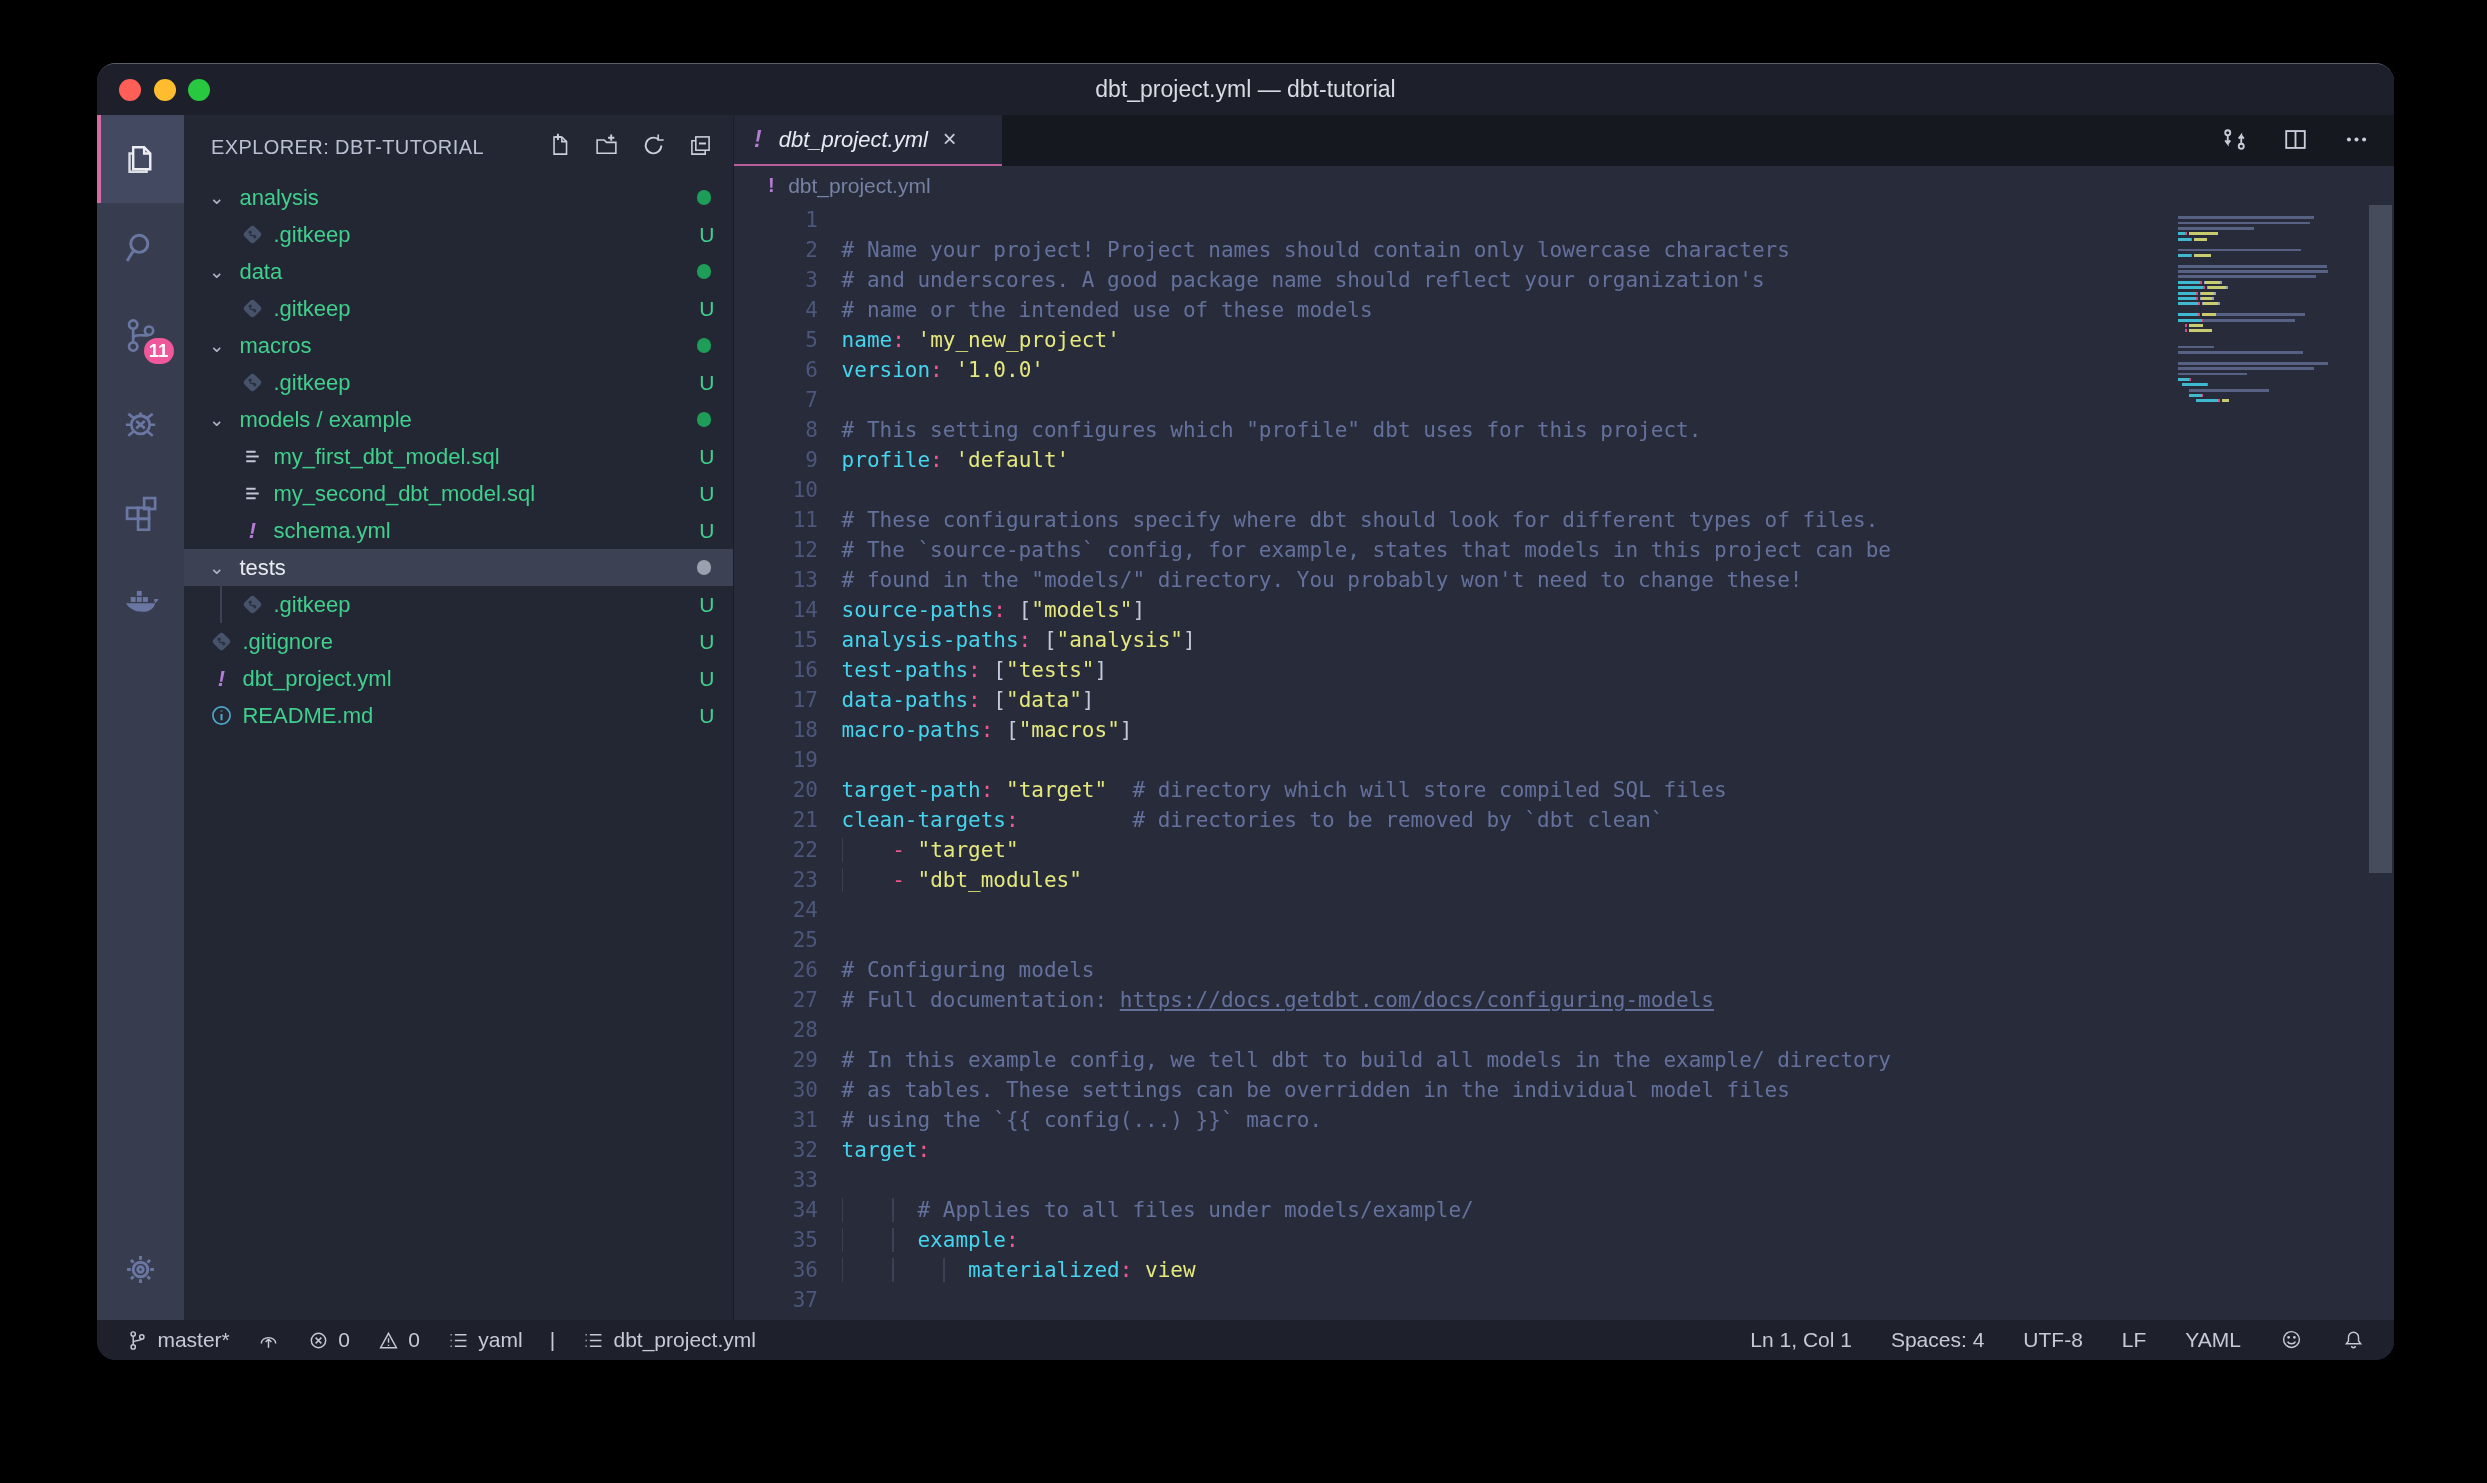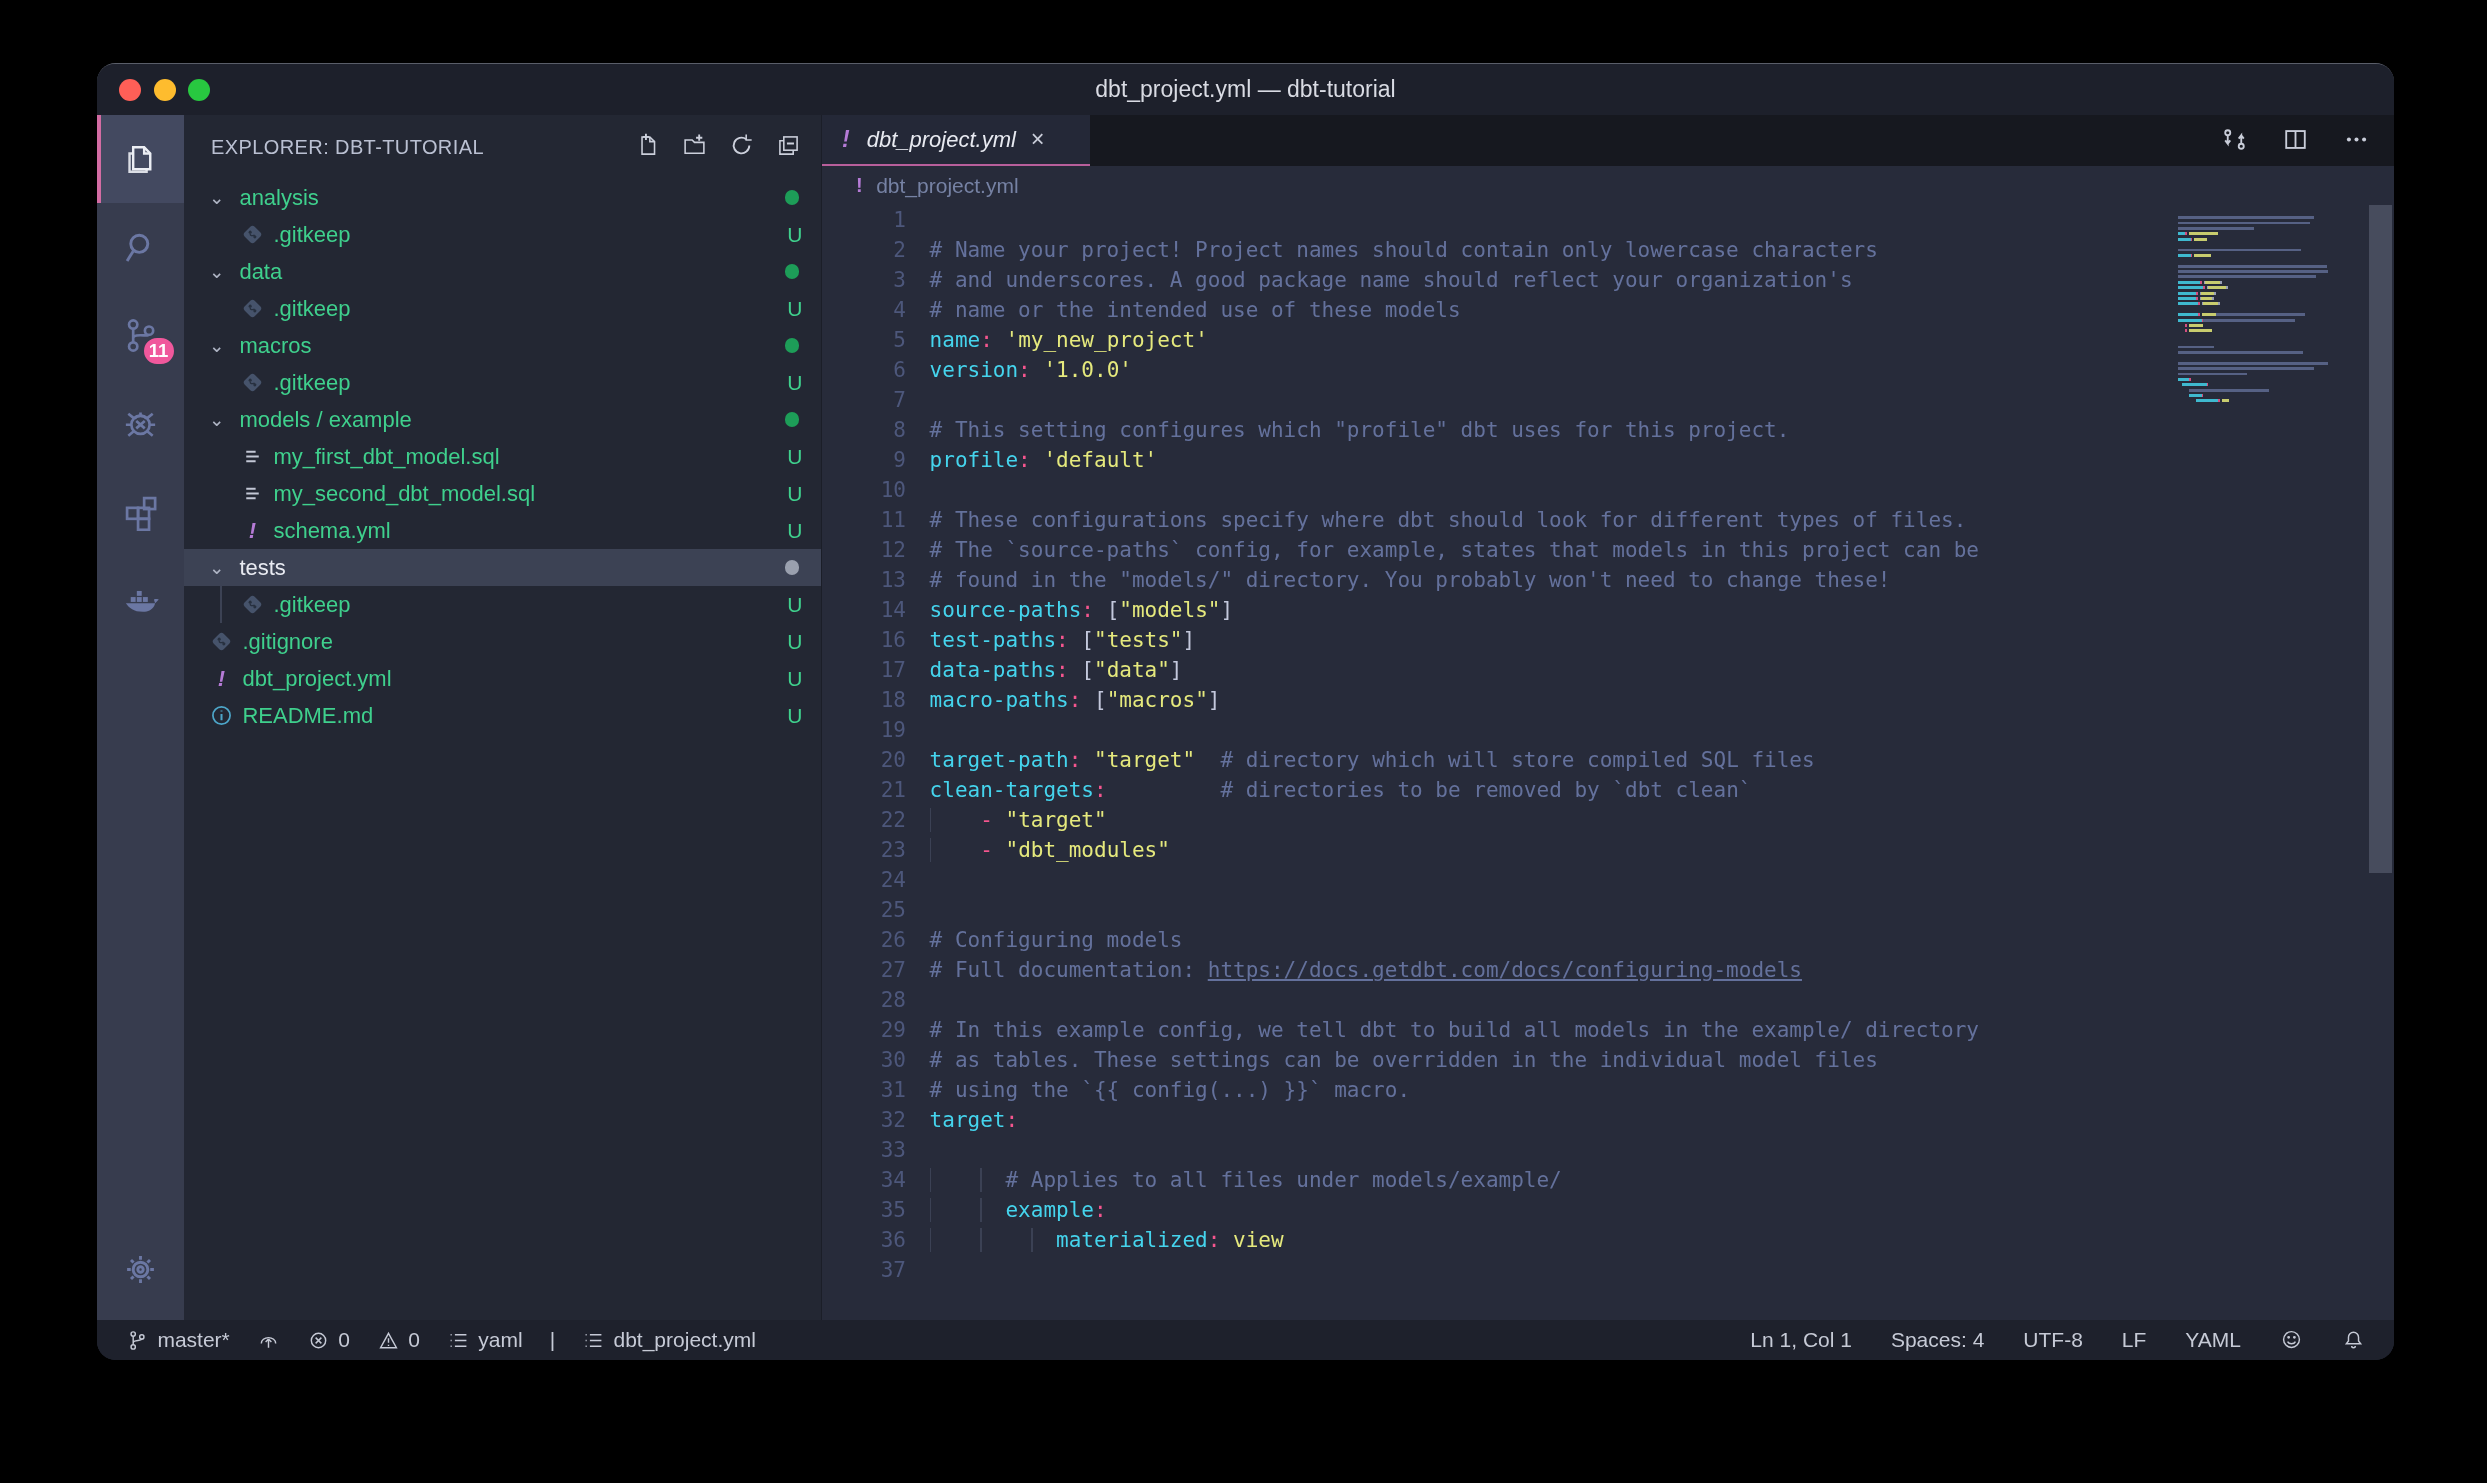--- a/index.html
+++ b/index.html
@@ -21,21 +21,21 @@
   
   #activitybar { width:87px; background:#373c4e; display:flex; flex-direction:column; color:#6b77a3; flex:0 0 auto; }
   .act-item { height:88px; display:flex; align-items:center; justify-content:center; position:relative; }
   .act-item.active { background:#434960; color:#eceef4; }
   .act-item.active::before { content:""; position:absolute; left:0; top:0; bottom:0; width:4.2px; background:#d36ca3; }
   .act-item svg { width:39px; height:39px; }
   .act-badge { position:absolute; right:8.4px; bottom:13.5px; background:#f0589c; color:#fff; font-size:18.5px; font-weight:bold;
     min-width:34px; height:30px; border-radius:15px; display:flex; align-items:center; justify-content:center; border:2.5px solid #373c4e; }
   #act-spacer { flex:1; }
   
-  #sidebar { width:638px; background:#23273385; background:#232733; flex:0 0 auto; display:flex; flex-direction:column; border-right:0.8px solid #1b1e28; }
+  #sidebar { width:550px; background:#23273385; background:#232733; flex:0 0 auto; display:flex; flex-direction:column; border-right:0.8px solid #1b1e28; }
   #sidebar-header { height:64px; display:flex; align-items:center; padding:0 20px 0 27px; }
   #sidebar-title { color:#bac0d2; font-size:20px; letter-spacing:0.4px; flex:1; }
   .sb-actions { display:flex; gap:22px; color:#ccd0dc; }
   .sb-actions svg { width:25px; height:25px; }
   .tree-row { height:37px; display:flex; align-items:center; padding-right:18.5px; position:relative; }
   .tree-row.selected { background:#3c4254; }
   .tree-indent { flex:0 0 auto; }
   .chev { color:#aeb4c4; font-size:18.5px; width:22px; flex:0 0 auto; }
   .tree-label { font-size:22px; color:#3fd08d; margin-left:8.4px; white-space:nowrap; flex:1; overflow:hidden; }
   .tree-row.selected .tree-label { color:#e9ebf2; }
@@ -365,20 +365,21 @@
             <div class="code-line"><span class="gut">5</span><span class="lc"><span class="tok-k">name</span><span class="tok-p">:</span><span class="tok-n"> </span><span class="tok-s">'my_new_project'</span></span></div>
             <div class="code-line"><span class="gut">6</span><span class="lc"><span class="tok-k">version</span><span class="tok-p">:</span><span class="tok-n"> </span><span class="tok-s">'1.0.0'</span></span></div>
             <div class="code-line"><span class="gut">7</span><span class="lc"></span></div>
             <div class="code-line"><span class="gut">8</span><span class="lc"><span class="tok-c"># This setting configures which "profile" dbt uses for this project.</span></span></div>
             <div class="code-line"><span class="gut">9</span><span class="lc"><span class="tok-k">profile</span><span class="tok-p">:</span><span class="tok-n"> </span><span class="tok-s">'default'</span></span></div>
             <div class="code-line"><span class="gut">10</span><span class="lc"></span></div>
             <div class="code-line"><span class="gut">11</span><span class="lc"><span class="tok-c"># These configurations specify where dbt should look for different types of files.</span></span></div>
             <div class="code-line"><span class="gut">12</span><span class="lc"><span class="tok-c"># The `source-paths` config, for example, states that models in this project can be</span></span></div>
             <div class="code-line"><span class="gut">13</span><span class="lc"><span class="tok-c"># found in the "models/" directory. You probably won't need to change these!</span></span></div>
             <div class="code-line"><span class="gut">14</span><span class="lc"><span class="tok-k">source-paths</span><span class="tok-p">:</span><span class="tok-n"> </span><span class="tok-b">[</span><span class="tok-s">"models"</span><span class="tok-b">]</span></span></div>
+            <div class="code-line"><span class="gut">15</span><span class="lc"><span class="tok-k">analysis-paths</span><span class="tok-p">:</span><span class="tok-n"> </span><span class="tok-b">[</span><span class="tok-s">"analysis"</span><span class="tok-b">]</span></span></div>
             <div class="code-line"><span class="gut">16</span><span class="lc"><span class="tok-k">test-paths</span><span class="tok-p">:</span><span class="tok-n"> </span><span class="tok-b">[</span><span class="tok-s">"tests"</span><span class="tok-b">]</span></span></div>
             <div class="code-line"><span class="gut">17</span><span class="lc"><span class="tok-k">data-paths</span><span class="tok-p">:</span><span class="tok-n"> </span><span class="tok-b">[</span><span class="tok-s">"data"</span><span class="tok-b">]</span></span></div>
             <div class="code-line"><span class="gut">18</span><span class="lc"><span class="tok-k">macro-paths</span><span class="tok-p">:</span><span class="tok-n"> </span><span class="tok-b">[</span><span class="tok-s">"macros"</span><span class="tok-b">]</span></span></div>
             <div class="code-line"><span class="gut">19</span><span class="lc"></span></div>
             <div class="code-line"><span class="gut">20</span><span class="lc"><span class="tok-k">target-path</span><span class="tok-p">:</span><span class="tok-n"> </span><span class="tok-s">"target"</span><span class="tok-c">  # directory which will store compiled SQL files</span></span></div>
             <div class="code-line"><span class="gut">21</span><span class="lc"><span class="tok-k">clean-targets</span><span class="tok-p">:</span><span class="tok-c">         # directories to be removed by `dbt clean`</span></span></div>
             <div class="code-line"><span class="gut">22</span><span class="lc"><span class="iguide" style="left: 23.6px;"></span><span class="tok-n">    </span><span class="tok-p">-</span><span class="tok-n"> </span><span class="tok-s">"target"</span></span></div>
             <div class="code-line"><span class="gut">23</span><span class="lc"><span class="iguide" style="left: 23.6px;"></span><span class="tok-n">    </span><span class="tok-p">-</span><span class="tok-n"> </span><span class="tok-s">"dbt_modules"</span></span></div>
             <div class="code-line"><span class="gut">24</span><span class="lc"></span></div>
             <div class="code-line"><span class="gut">25</span><span class="lc"></span></div>

